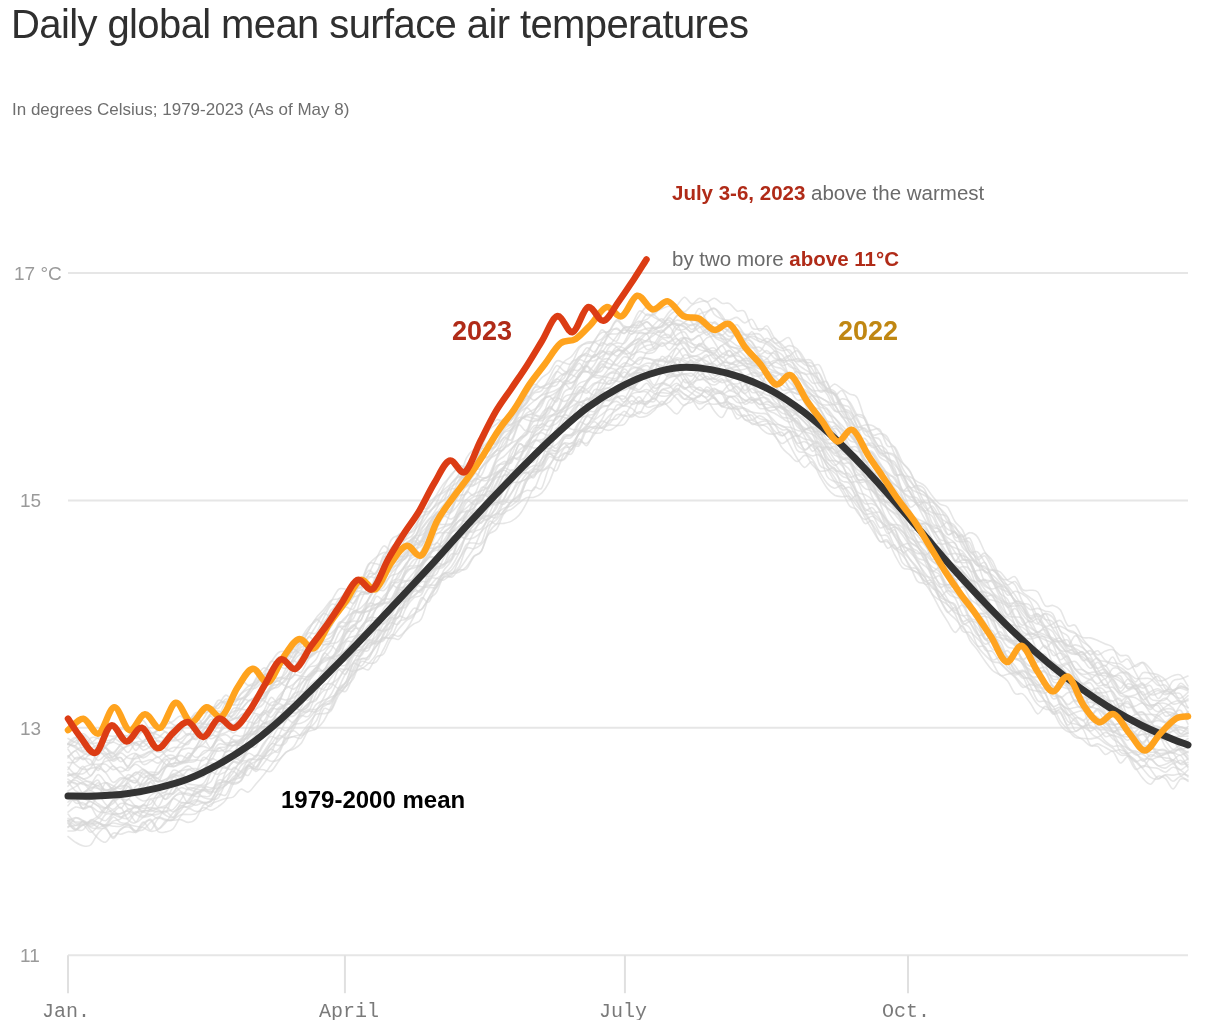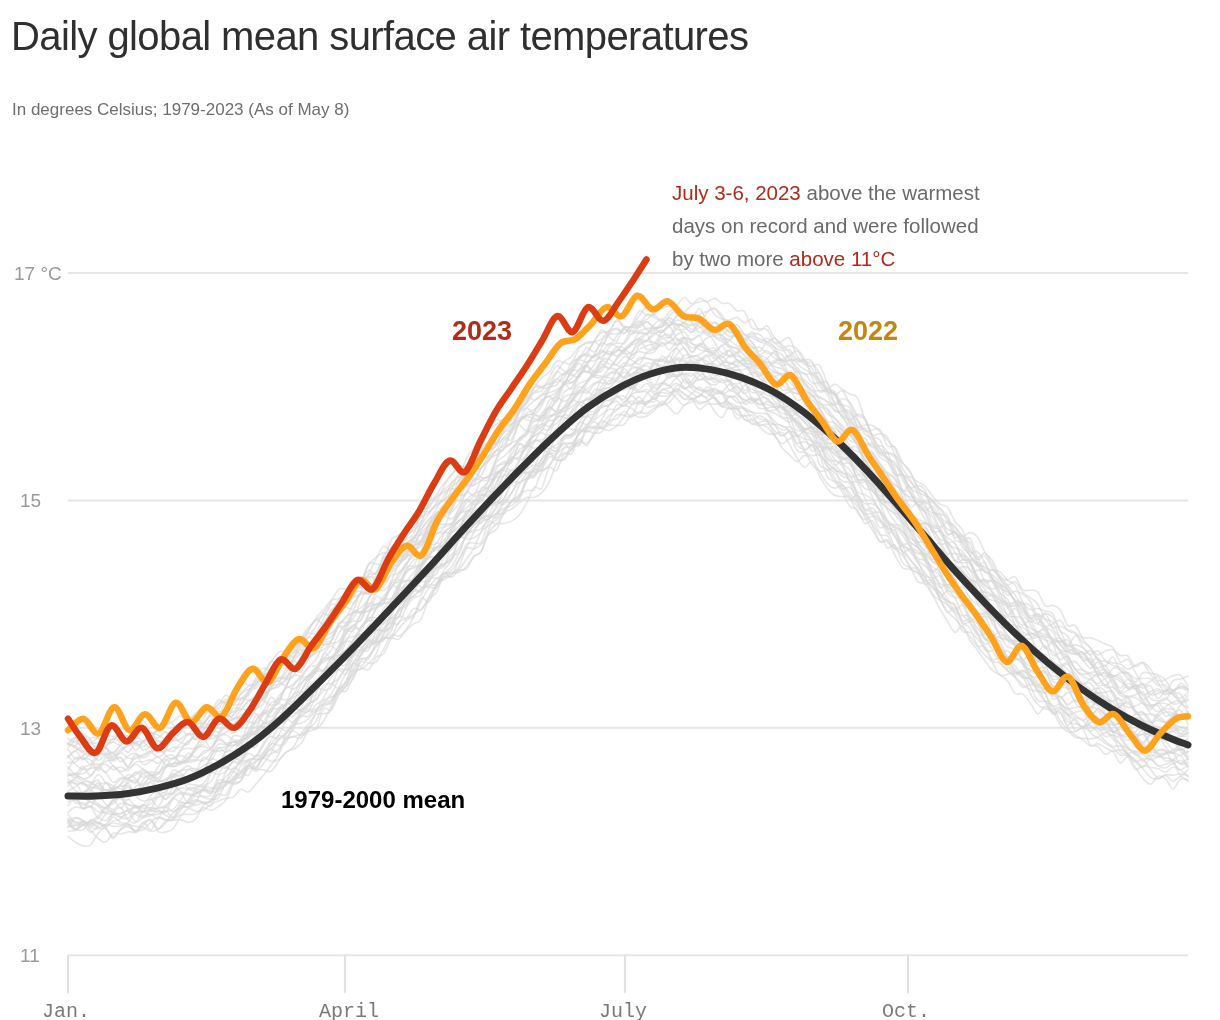--- a/index.html
+++ b/index.html
@@ -5,49 +5,49 @@
   html,body{margin:0;padding:0;}
   body{
     width:1220px;height:1020px;
     background:#ffffff;
     font-family:"Liberation Sans", sans-serif;
     color:#2b2b2b;
     overflow:hidden;
     position:relative;
   }
   #page-title{
-    position:absolute;left:11px;top:14px;
+    position:absolute;left:11px;top:2px;
     font-size:40px;font-weight:400;letter-spacing:-0.6px;
     color:#2f2f2f;white-space:nowrap;
   }
   #page-subtitle{
     position:absolute;left:12px;top:100px;
     font-size:17px;font-weight:400;color:#6e6e6e;white-space:nowrap;
   }
   #annotation{
     position:absolute;left:672px;top:176px;width:440px;
     font-size:20.5px;line-height:33px;color:#6a6a6a;
   }
-  #annotation .hl{font-weight:400;margin-top:46px;}
+  #annotation .hl{font-weight:700;margin-top:46px;}
   #chart-wrap{position:absolute;left:0;top:0;width:1220px;height:1020px;}
   svg{display:block;}
   .ylab{font-size:19px;fill:#9a9a9a;font-family:"Liberation Sans",sans-serif;}
   .xlab{font-size:20px;fill:#7a7a7a;font-family:"Liberation Mono","DejaVu Sans Mono",monospace;}
   .serieslab{font-size:27px;font-weight:700;font-family:"Liberation Sans",sans-serif;}
   .meanlab{font-size:24px;font-weight:700;fill:#000000;font-family:"Liberation Sans",sans-serif;}
 </style>
 </head>
 <body>
 
 <div id="page-title">Daily global mean surface air temperatures</div>
 <div id="page-subtitle">In degrees Celsius; 1979-2023 (As of May 8)</div>
 
 <div id="annotation">
   <span class="hl" style="color: rgb(176, 43, 24);">July 3-6, 2023</span><span> above the warmest</span><br>
-  <span>days on record and were followed</span><br>
+  <br>
   <span>by two more </span><span class="hl" style="color: rgb(176, 43, 24);">above 11°C</span>
 </div>
 
 <div id="chart-wrap">
   <svg id="chart-svg" width="1220" height="1020" viewBox="0 0 1220 1020">
     <g id="grid-group">
         <line x1="68" x2="1188" y1="955.2" y2="955.2" stroke="#e6e6e6" stroke-width="2"></line>
         <line x1="68" x2="1188" y1="727.8" y2="727.8" stroke="#e6e6e6" stroke-width="2"></line>
         <line x1="68" x2="1188" y1="500.4" y2="500.4" stroke="#e6e6e6" stroke-width="2"></line>
         <line x1="68" x2="1188" y1="273" y2="273" stroke="#e6e6e6" stroke-width="2"></line>

